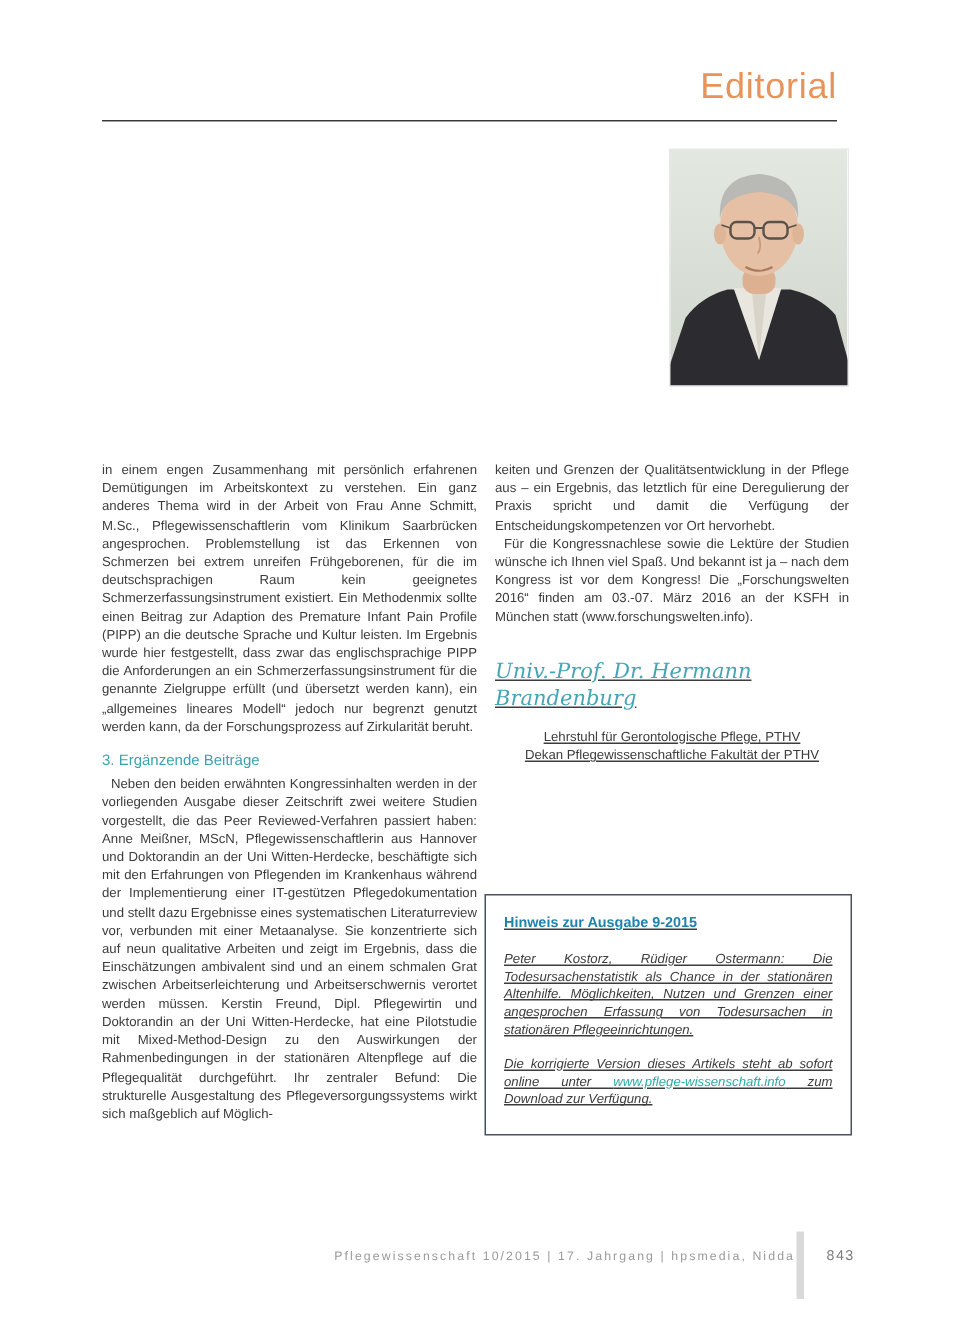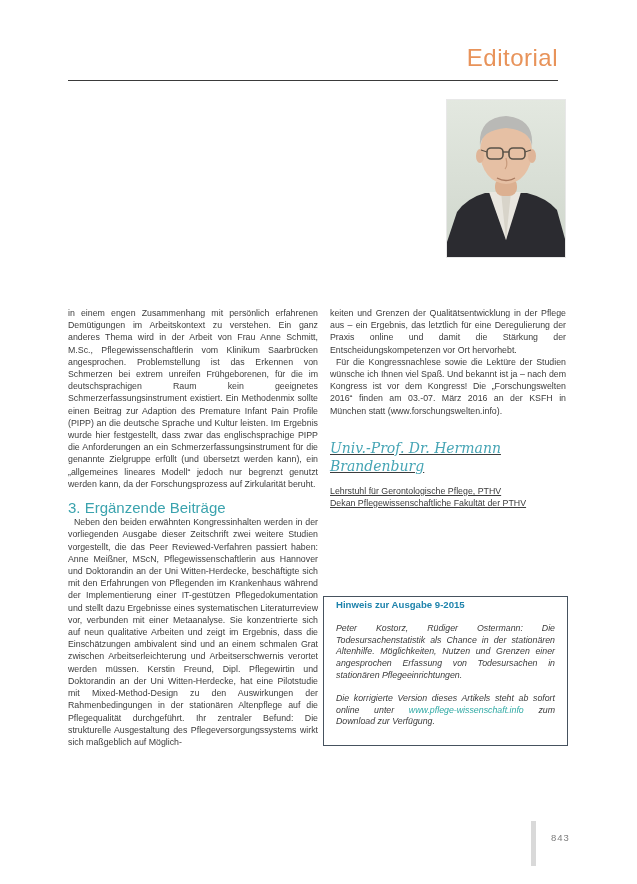--- a/index.html
+++ b/index.html
@@ -28,38 +28,38 @@
   .col{
     position:absolute;top:307px;
     font-size:8.8px;line-height:12.2px;text-align:justify;
   }
   .col-left{left:68px;width:250px;}
   .col-right{left:330px;width:236px;}
   .col p{margin:0 0 0 0;}
   .col p.indent{text-indent:6px;}
   .section-heading{
     margin:12px 0 2px 0;
-    font-size:15px;
+    font-size:10px;
     color:var(--accent_teal,#3BA3AE);
   }
   .signature-block{margin-top:22px;text-decoration:underline;}
   .signature-name{
     font-family:"DejaVu Serif", serif;
     font-style:italic;
     font-size:14px;line-height:18px;
     color:var(--signature_teal,#46A5B5);
     margin-bottom:10px;
     text-align:left;
   }
-  .signature-role{font-size:8.8px;line-height:12.2px;text-align:left;}
+  .signature-role{font-size:8.8px;line-height:12.2px;text-align:center;}
   .notice-box{
     position:absolute;left:323px;top:596px;width:219px;
     border:1px solid var(--box_border,#46525E);
-    padding:2px 12px 13px 12px;
-    font-size:8.8px;line-height:11.8px;
+    padding:13px 12px 13px 12px;
+    font-size:8.8px;line-height:11.8px;text-decoration:underline;
   }
   .notice-title{
     font-weight:bold;font-size:9.6px;
     color:var(--notice_blue,#1E83AC);
     margin:0 0 12px 0;
   }
   .notice-box p{font-style:italic;text-align:justify;margin:0 0 11px 0;}
   .notice-box p:last-child{margin-bottom:4px;}
   .notice-link{
     color:var(--link_teal,#2FA9A4);
@@ -121,32 +121,33 @@
     <path d="M50 78 Q59 83 68 78" fill="none" stroke="#a97a60" stroke-width="1.4"></path>
   </svg>
 
   <div class="col col-left">
     <p>in einem engen Zusammenhang mit persönlich erfahrenen Demütigungen im Arbeitskontext zu verstehen. Ein ganz anderes Thema wird in der Arbeit von Frau Anne Schmitt, M.Sc., Pflegewissenschaftlerin vom Klinikum Saarbrücken angesprochen. Problemstellung ist das Erkennen von Schmerzen bei extrem unreifen Frühgeborenen, für die im deutschsprachigen Raum kein geeignetes Schmerzerfassungsinstrument existiert. Ein Methodenmix sollte einen Beitrag zur Adaption des Premature Infant Pain Profile (PIPP) an die deutsche Sprache und Kultur leisten. Im Ergebnis wurde hier festgestellt, dass zwar das englischsprachige PIPP die Anforderungen an ein Schmerzerfassungsinstrument für die genannte Zielgruppe erfüllt (und übersetzt werden kann), ein „allgemeines lineares Modell“ jedoch nur begrenzt genutzt werden kann, da der Forschungsprozess auf Zirkularität beruht.</p>
     <div class="section-heading">3. Ergänzende Beiträge</div>
     <p class="indent">Neben den beiden erwähnten Kongressinhalten werden in der vorliegenden Ausgabe dieser Zeitschrift zwei weitere Studien vorgestellt, die das Peer Reviewed-Verfahren passiert haben: Anne Meißner, MScN, Pflegewissenschaftlerin aus Hannover und Doktorandin an der Uni Witten-Herdecke, beschäftigte sich mit den Erfahrungen von Pflegenden im Krankenhaus während der Implementierung einer IT-gestützen Pflegedokumentation und stellt dazu Ergebnisse eines systematischen Literaturreview vor, verbunden mit einer Metaanalyse. Sie konzentrierte sich auf neun qualitative Arbeiten und zeigt im Ergebnis, dass die Einschätzungen ambivalent sind und an einem schmalen Grat zwischen Arbeitserleichterung und Arbeitserschwernis verortet werden müssen. Kerstin Freund, Dipl. Pflegewirtin und Doktorandin an der Uni Witten-Herdecke, hat eine Pilotstudie mit Mixed-Method-Design zu den Auswirkungen der Rahmenbedingungen in der stationären Altenpflege auf die Pflegequalität durchgeführt. Ihr zentraler Befund: Die strukturelle Ausgestaltung des Pflegeversorgungssystems wirkt sich maßgeblich auf Möglich-</p>
   </div>
 
   <div class="col col-right">
-    <p>keiten und Grenzen der Qualitätsentwicklung in der Pflege aus – ein Ergebnis, das letztlich für eine Deregulierung der Praxis online und damit die Stärkung der Entscheidungskompetenzen vor Ort hervorhebt.</p>
+    <p>keiten und Grenzen der Qualitätsentwicklung in der Pflege aus – ein Ergebnis, das letztlich für eine Deregulierung der Praxis spricht und damit die Verfügung der Entscheidungskompetenzen vor Ort hervorhebt.</p>
     <p class="indent">Für die Kongressnachlese sowie die Lektüre der Studien wünsche ich Ihnen viel Spaß. Und bekannt ist ja – nach dem Kongress ist vor dem Kongress! Die „Forschungswelten 2016“ finden am 03.-07. März 2016 an der KSFH in München statt (www.forschungswelten.info).</p>
 
     <div class="signature-block">
       <div class="signature-name">Univ.-Prof. Dr. Hermann Brandenburg</div>
       <div class="signature-role">Lehrstuhl für Gerontologische Pflege, PTHV</div>
       <div class="signature-role">Dekan Pflegewissenschaftliche Fakultät der PTHV</div>
     </div>
   </div>
 
   <div class="notice-box">
     <div class="notice-title">Hinweis zur Ausgabe 9-2015</div>
     <p>Peter Kostorz, Rüdiger Ostermann: Die Todesursachenstatistik als Chance in der stationären Altenhilfe. Möglichkeiten, Nutzen und Grenzen einer angesprochen Erfassung von Todesursachen in stationären Pflegeeinrichtungen.</p>
     <p><span>Die korrigierte Version dieses Artikels steht ab sofort online unter </span><a href="#" class="notice-link">www.pflege-wissenschaft.info</a><span> zum Download zur Verfügung.</span></p>
   </div>
 
+  <div class="footer-text">Pflegewissenschaft 10/2015 | 17. Jahrgang | hpsmedia, Nidda</div>
   <div class="footer-bar"></div>
   <div class="page-number">843</div>
 
 </div>
 
 </body></html>

